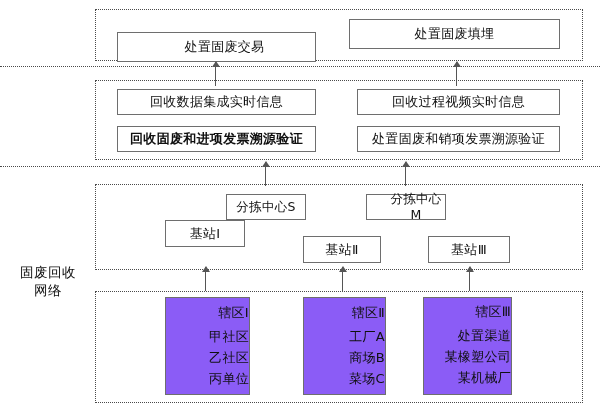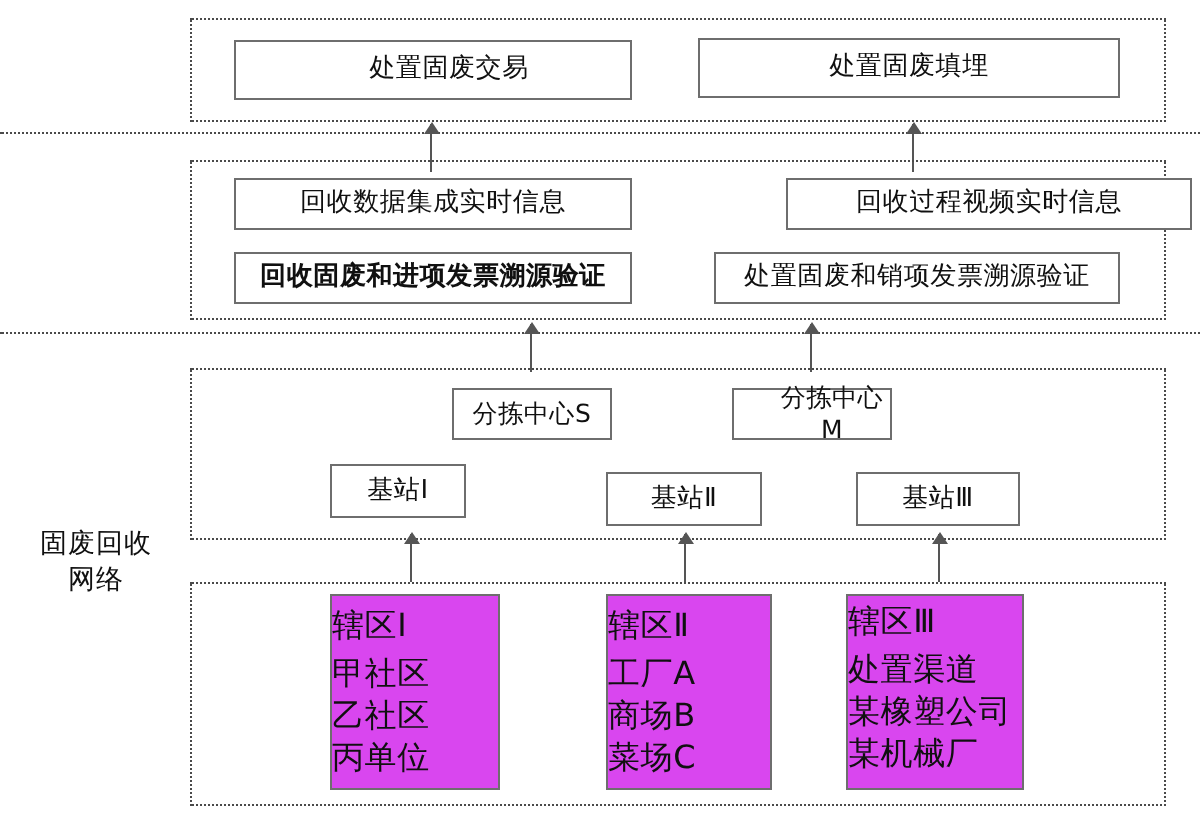--- a/index.html
+++ b/index.html
@@ -60,25 +60,25 @@
     color:#101010;
     letter-spacing:.3px;
   }
   .node.small{font-size:12.5px;}
 
   
   .district{
     position:absolute;
     box-sizing:border-box;
     border:1px solid #6e6e6e;
-    background:#d946ef;
+    background:#8b5cf6;
     display:flex;
     flex-direction:column;
-    align-items:flex-start;
-    font-size:16px;
+    align-items:flex-end;
+    font-size:13px;
     line-height:15px;
     color:#101010;
     padding-top:7px;
     letter-spacing:.3px;
   }
   .district .title{margin-bottom:9px;}
   .district .item{margin-bottom:6px;}
 
   
   .arrow{
@@ -100,51 +100,51 @@
 <body>
 
 <div id="diagram">
 
   <div class="sep" style="top:66px;"></div>
   <div class="sep" style="top:166px;"></div>
 
 
   <div class="band" style="left:95px;top:9px;width:488px;height:52px;"></div>
 
-  <div class="node" style="left:117px;top:20px;width:199px;height:30px;padding-left:16px;">处置固废交易</div>
+  <div class="node" style="left:117px;top:32px;width:199px;height:30px;padding-left:16px;">处置固废交易</div>
 
   <div class="node" style="left:349px;top:19px;width:211px;height:30px;">处置固废填埋</div>
 
   <div class="arrow" style="left:215px;top:62px;height:24px;"></div>
   <div class="arrow" style="left:456px;top:62px;height:24px;"></div>
 
 
   <div class="band" style="left:95px;top:80px;width:488px;height:80px;"></div>
 
   <div class="node" style="left:117px;top:89px;width:199px;height:26px;">回收数据集成实时信息</div>
 
-  <div class="node" style="left:357px;top:89px;width:203px;height:26px;margin-left:36px;">回收过程视频实时信息</div>
+  <div class="node" style="left:357px;top:89px;width:203px;height:26px;">回收过程视频实时信息</div>
 
   <div class="node" style="left:117px;top:126px;width:199px;height:26px;font-weight:bold;">回收固废和进项发票溯源验证</div>
 
   <div class="node" style="left:357px;top:126px;width:203px;height:26px;">处置固废和销项发票溯源验证</div>
 
   <div class="arrow" style="left:265px;top:162px;height:24px;"></div>
   <div class="arrow" style="left:405px;top:162px;height:24px;"></div>
 
   <div class="row-label" style="left:2px;top:258px;width:92px;height:46px;">固废回收
 网络</div>
 
   <div class="band" style="left:95px;top:184px;width:488px;height:86px;"></div>
 
   <div class="node small" style="left:226px;top:194px;width:80px;height:26px;">分拣中心S</div>
 
   <div class="node small" style="left:366px;top:194px;width:80px;height:26px;padding-left:20px;">分拣中心M</div>
 
-  <div class="node" style="left:165px;top:232px;width:68px;height:27px;">基站Ⅰ</div>
+  <div class="node" style="left:165px;top:220px;width:80px;height:27px;">基站Ⅰ</div>
 
   <div class="node" style="left:303px;top:236px;width:78px;height:27px;">基站Ⅱ</div>
 
   <div class="node" style="left:428px;top:236px;width:82px;height:27px;">基站Ⅲ</div>
 
   <div class="arrow" style="left:205px;top:267px;height:24px;"></div>
   <div class="arrow" style="left:342px;top:267px;height:24px;"></div>
   <div class="arrow" style="left:469px;top:267px;height:24px;"></div>
 
   <div class="band" style="left:95px;top:291px;width:488px;height:112px;"></div>

